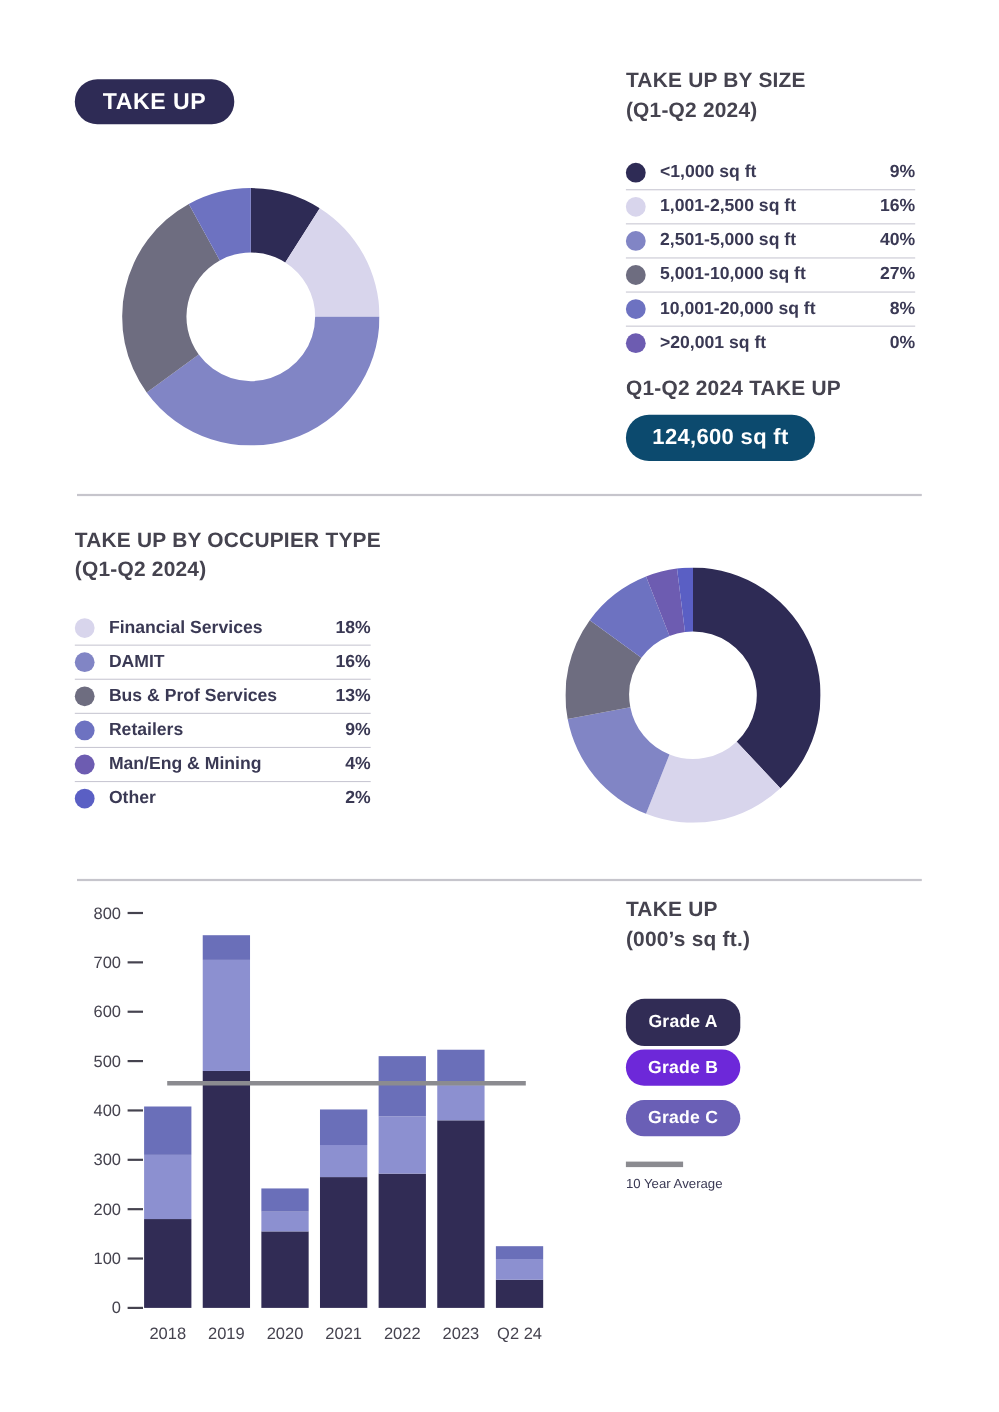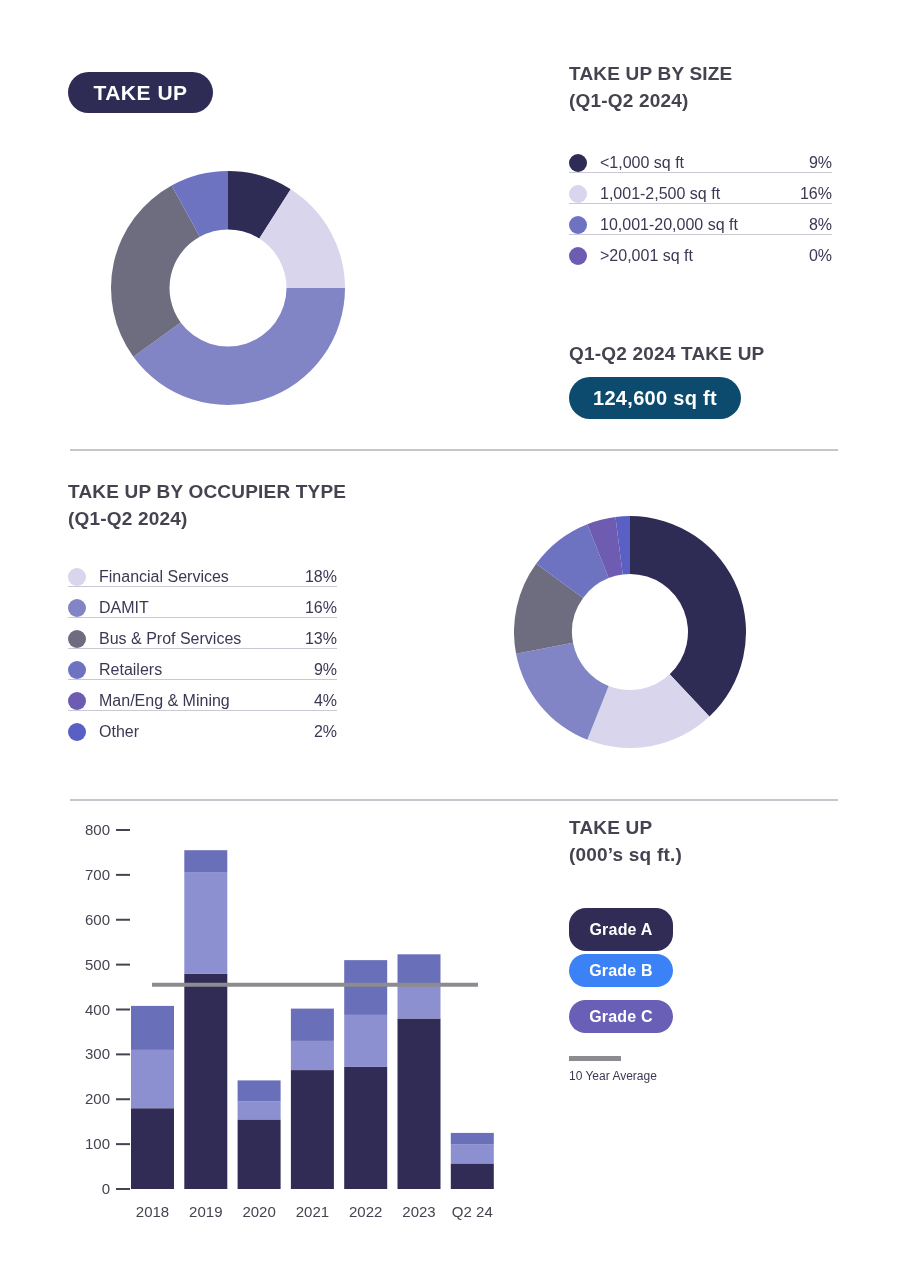--- a/index.html
+++ b/index.html
@@ -7,21 +7,21 @@
     position:relative;width:908px;height:1284px;background:#ffffff;
     font-family:"Liberation Sans","DejaVu Sans",sans-serif;overflow:hidden;
   }
   .abs{position:absolute;}
   .badge{
     display:flex;align-items:center;justify-content:center;
     background:#2e2b55;color:#ffffff;font-weight:bold;font-size:21px;
     letter-spacing:0.5px;border-radius:22px;
   }
   .heading{font-weight:bold;font-size:19px;line-height:27px;color:#45434f;letter-spacing:0.2px;}
-  .legend-row{display:flex;align-items:flex-end;height:30px;border-bottom:1px solid #c9c8d3;}
+  .legend-row{display:flex;align-items:center;height:30px;border-bottom:1px solid #c9c8d3;font-weight:bold;}
   .legend-row:last-child{border-bottom:none;}
   .dot{width:18px;height:18px;border-radius:50%;flex:0 0 18px;}
   .legend-label{margin-left:13px;font-size:16px;color:#3a3954;}
   .legend-value{margin-left:auto;font-size:16px;color:#3a3954;}
   .pill-total{
     background:#0c4a6e;color:#ffffff;border-radius:21px;
     display:flex;align-items:center;justify-content:center;
     font-weight:bold;font-size:20px;letter-spacing:0.3px;text-align:right;
   }
   .grade-pill{
@@ -56,20 +56,30 @@
   <div class="abs" style="left:569px;top:142px;width:263px;">
       <div class="legend-row">
         <span class="dot" style="background-color: rgb(46, 43, 85);"></span>
         <span class="legend-label">&lt;1,000 sq ft</span>
         <span class="legend-value">9%</span>
       </div>
       <div class="legend-row">
         <span class="dot" style="background-color: rgb(216, 213, 236);"></span>
         <span class="legend-label">1,001-2,500 sq ft</span>
         <span class="legend-value">16%</span>
+      </div>
+      <div class="legend-row">
+        <span class="dot" style="background-color: rgb(129, 133, 197);"></span>
+        <span class="legend-label">2,501-5,000 sq ft</span>
+        <span class="legend-value">40%</span>
+      </div>
+      <div class="legend-row">
+        <span class="dot" style="background-color: rgb(110, 109, 128);"></span>
+        <span class="legend-label">5,001-10,000 sq ft</span>
+        <span class="legend-value">27%</span>
       </div>
       <div class="legend-row">
         <span class="dot" style="background-color: rgb(109, 114, 193);"></span>
         <span class="legend-label">10,001-20,000 sq ft</span>
         <span class="legend-value">8%</span>
       </div>
       <div class="legend-row">
         <span class="dot" style="background-color: rgb(109, 92, 177);"></span>
         <span class="legend-label">&gt;20,001 sq ft</span>
         <span class="legend-value">0%</span>
@@ -180,19 +190,19 @@
       <text x="412.29999999999995" y="407" text-anchor="middle" font-size="15">Q2 24</text>
       <line x1="92" x2="418" y1="174.81875" y2="174.81875" stroke="#8b8b90" stroke-width="4"></line>
     </svg>
 
   <div class="abs heading" style="left:569px;top:814px;width:290px;">
     <div>TAKE UP</div>
     <div>(000’s sq ft.)</div>
   </div>
 
   <div class="abs grade-pill" style="left: 569px; top: 908px; width: 104px; height: 43px; background-color: rgb(49, 44, 85);">Grade A</div>
-  <div class="abs grade-pill" style="left: 569px; top: 954px; width: 104px; height: 33px; background-color: #3b82f6;">Grade B</div>
+  <div class="abs grade-pill" style="left: 569px; top: 954px; width: 104px; height: 33px; background-color: #6d28d9;">Grade B</div>
   <div class="abs grade-pill" style="left: 569px; top: 1000px; width: 104px; height: 33px; background-color: rgb(106, 95, 182);">Grade C</div>
 
   <div class="abs avg-swatch" style="left: 569px; top: 1056px; width: 52px; background-color: rgb(139, 139, 144);"></div>
   <div class="abs avg-label" style="left:569px;top:1069px;">10 Year Average</div>
 
 </div>
 
 </body></html>

